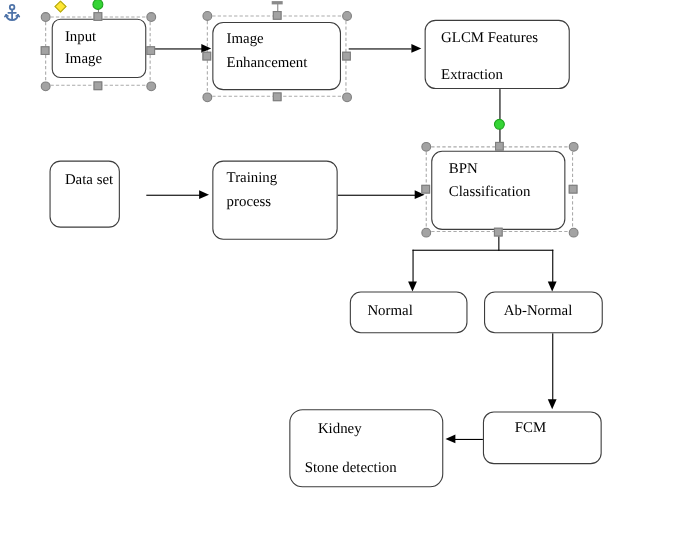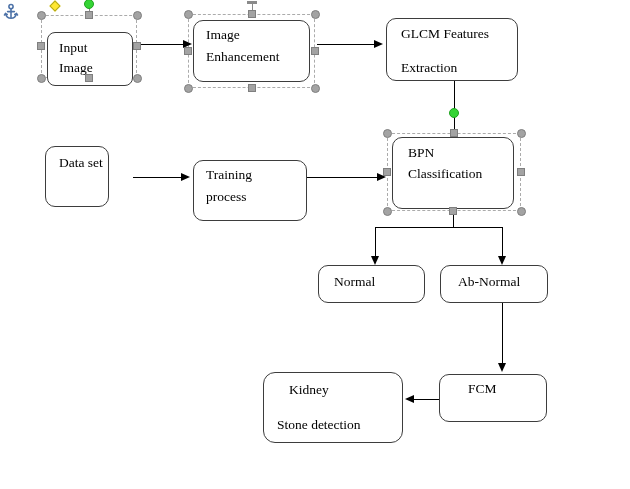--- a/index.html
+++ b/index.html
@@ -84,40 +84,40 @@
   <div class="ah ah-down" style="left:371.2px;top:256px"></div>
   <div class="vline" style="left:502px;top:227px;height:30px"></div>
   <div class="ah ah-down" style="left:498.2px;top:256px"></div>
 
   <div class="vline" style="left:502px;top:303px;height:61px"></div>
   <div class="ah ah-down" style="left:498.2px;top:363px"></div>
 
   <div class="hline" style="left:413px;top:398.5px;width:26px"></div>
   <div class="ah ah-left" style="left:405px;top:394.7px"></div>
 
-  <div class="node" style="left:47px;top:32px;width:86px;height:54px;border-radius:8px">
+  <div class="node" style="left:47px;top:17px;width:86px;height:54px;border-radius:8px">
     <span class="ln" style="margin:7px 0 0 11px">Input</span>
     <span class="ln" style="margin:4px 0 0 11px">Image</span>
   </div>
 
   <div class="node" style="left:193px;top:20px;width:117px;height:62px">
     <span class="ln" style="margin:6px 0 0 12px">Image</span>
     <span class="ln" style="margin:6px 0 0 12px">Enhancement</span>
   </div>
 
   <div class="node" style="left:386px;top:18px;width:132px;height:63px">
     <span class="ln" style="margin:7px 0 0 14px">GLCM Features</span>
     <span class="ln" style="margin:18px 0 0 14px">Extraction</span>
   </div>
 
   <div class="node" style="left:45px;top:146px;width:64px;height:61px">
     <span class="ln" style="margin:8px 0 0 13px">Data set</span>
   </div>
 
-  <div class="node" style="left:193px;top:160px;width:114px;height:61px">
+  <div class="node" style="left:193px;top:146px;width:114px;height:72px">
     <span class="ln" style="margin:6px 0 0 12px">Training</span>
     <span class="ln" style="margin:6px 0 0 12px">process</span>
   </div>
 
   <div class="node" style="left:392px;top:137px;width:122px;height:72px">
     <span class="ln" style="margin:7px 0 0 15px">BPN</span>
     <span class="ln" style="margin:5px 0 0 15px">Classification</span>
   </div>
 
   <div class="node" style="left:440px;top:265px;width:108px;height:38px">

